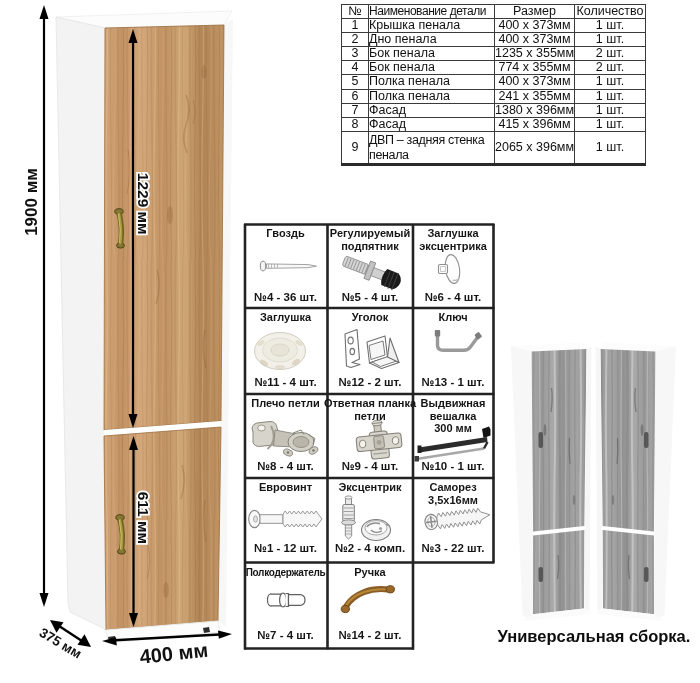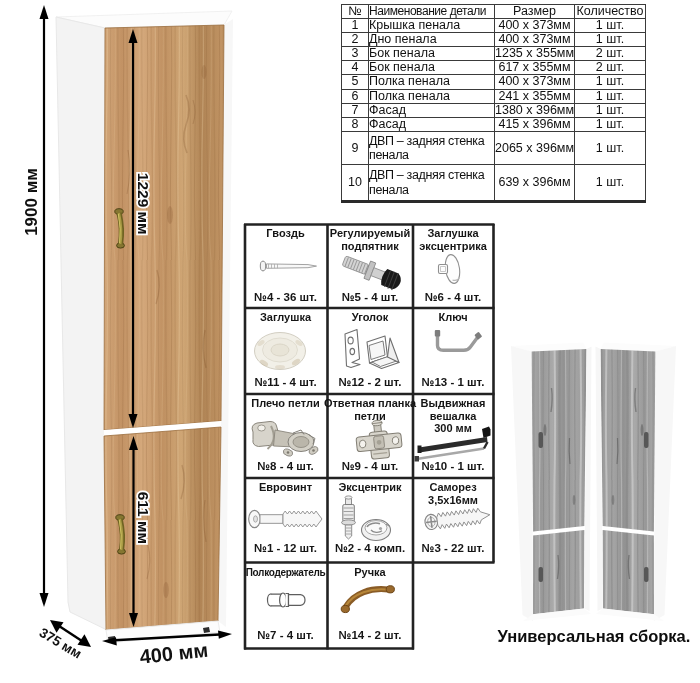--- a/index.html
+++ b/index.html
@@ -170,21 +170,21 @@
         </tr>
   <tr style="height:13.7px">
           <td>3</td>
           <td class="nm">Бок пенала</td>
           <td>1235 х 355мм</td>
           <td>2 шт.</td>
         </tr>
   <tr style="height:13.7px">
           <td>4</td>
           <td class="nm">Бок пенала</td>
-          <td>617 х 355мм</td>
+          <td>774 х 355мм</td>
           <td>2 шт.</td>
         </tr>
   <tr style="height:13.7px">
           <td>5</td>
           <td class="nm">Полка пенала</td>
           <td>400 х 373мм</td>
           <td>1 шт.</td>
         </tr>
   <tr style="height:13.7px">
           <td>6</td>
@@ -201,26 +201,20 @@
   <tr style="height:13.7px">
           <td>8</td>
           <td class="nm">Фасад</td>
           <td>415 х 396мм</td>
           <td>1 шт.</td>
         </tr>
   <tr class="wr" style="height:33.5px">
           <td>9</td>
           <td class="nm" style="letter-spacing:-0.35px">ДВП – задняя стенка пенала</td>
           <td>2065 х 396мм</td>
-          <td>1 шт.</td>
-        </tr>
-  <tr class="wr" style="height:37px">
-          <td>10</td>
-          <td class="nm" style="letter-spacing:-0.35px">ДВП – задняя стенка пенала</td>
-          <td>639 х 396мм</td>
           <td>1 шт.</td>
         </tr>
 </tbody>
     </table>
 
 <svg id="hgrid" width="700" height="683" viewBox="0 0 700 683">
 
   <g id="gridlines" stroke="#222" stroke-width="2.6" fill="none">
     <line x1="245" y1="224" x2="245" y2="649.5"></line>
     <line x1="327.5" y1="224" x2="327.5" y2="649.5"></line>

